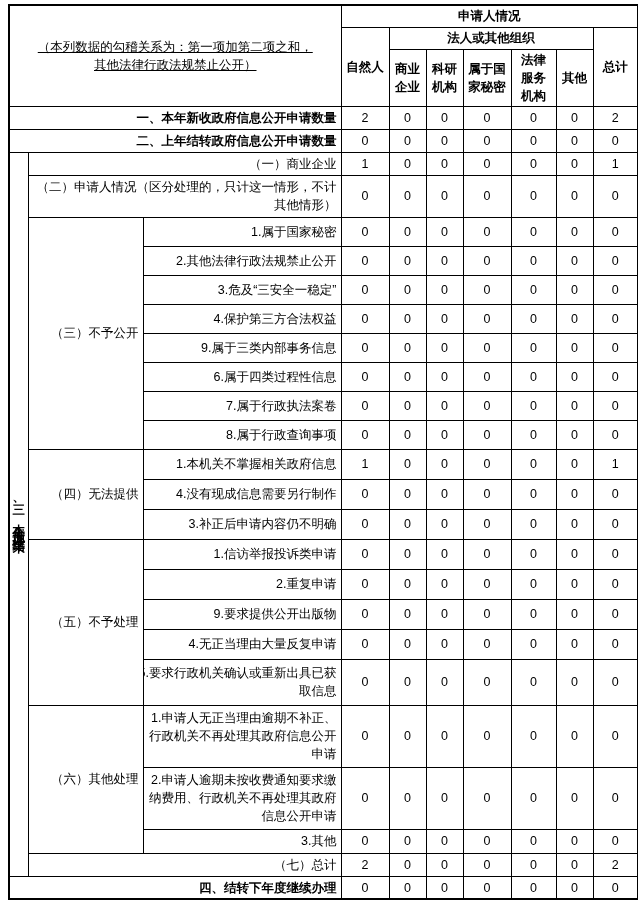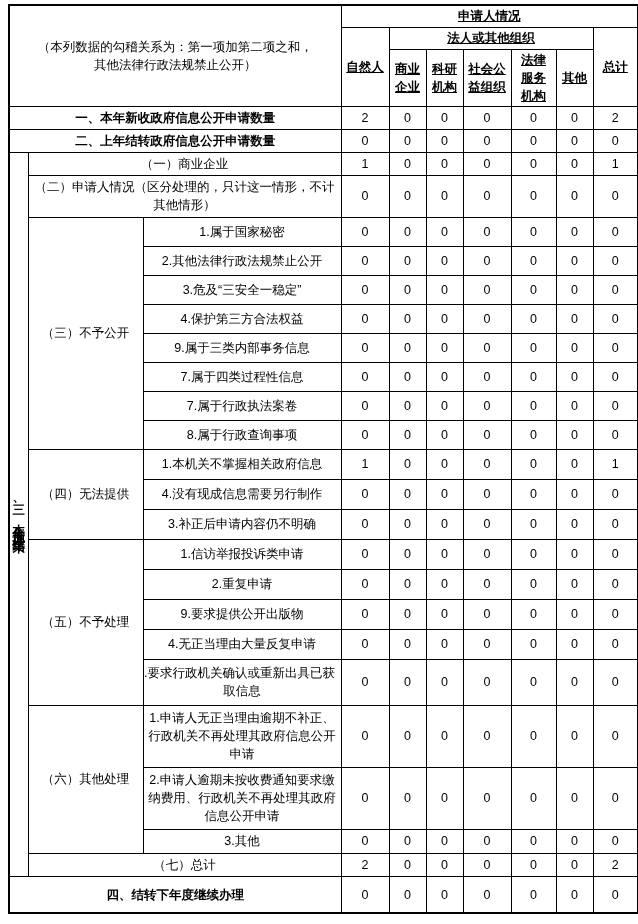--- a/index.html
+++ b/index.html
@@ -28,30 +28,30 @@
     font-size: 12.5px;
     line-height: 1.45;
     vertical-align: middle;
     overflow: hidden;
     word-break: break-all;
   }
   td.hdr {
     text-align: center;
     font-weight: bold;
     padding: 1px 1px;
-    text-decoration: underline;
   }
   td.note {
     text-align: center;
     font-weight: normal;
     font-family: "Liberation Serif", serif;
     font-size: 13.5px;
-  }
-  td.lbl { text-align: center; }
-  td.grp { text-align: center; padding-left: 4px; }
+    text-decoration: underline;
+  }
+  td.lbl { text-align: right; }
+  td.grp { text-align: right; padding-left: 4px; }
   td.num { text-align: center; padding: 0; font-size: 13px; }
   td.bold { font-weight: bold; }
   td.vert {
     writing-mode: vertical-rl;
     text-orientation: upright;
     text-align: center;
     font-weight: bold;
     letter-spacing: 3px;
     padding: 0;
     font-size: 12.5px;
@@ -85,21 +85,21 @@
     <td class="hdr" colspan="7">申请人情况</td>
   </tr>
   <tr style="height:22px">
     <td class="hdr" rowspan="2">自然人</td>
     <td class="hdr" colspan="5">法人或其他组织</td>
     <td class="hdr" rowspan="2">总计</td>
   </tr>
   <tr style="height:44px">
     <td class="hdr">商业企业</td>
     <td class="hdr">科研机构</td>
-    <td class="hdr">社会公益组织</td>
+    <td class="hdr">属于国家秘密</td>
     <td class="hdr">法律服务机构</td>
     <td class="hdr">其他</td>
   </tr>
 
   <tr style="height:23px">
     <td class="lbl bold" colspan="3">一、本年新收政府信息公开申请数量</td>
     <td class="num">2</td>
           <td class="num">0</td>
           <td class="num">0</td>
           <td class="num">0</td>
@@ -187,21 +187,21 @@
     <td class="lbl">9.属于三类内部事务信息</td>
     <td class="num">0</td>
           <td class="num">0</td>
           <td class="num">0</td>
           <td class="num">0</td>
           <td class="num">0</td>
           <td class="num">0</td>
           <td class="num">0</td>
   </tr>
   <tr style="height:29px">
-    <td class="lbl">7.属于四类过程性信息</td>
+    <td class="lbl">6.属于四类过程性信息</td>
     <td class="num">0</td>
           <td class="num">0</td>
           <td class="num">0</td>
           <td class="num">0</td>
           <td class="num">0</td>
           <td class="num">0</td>
           <td class="num">0</td>
   </tr>
   <tr style="height:29px">
     <td class="lbl">7.属于行政执法案卷</td>
@@ -344,21 +344,21 @@
     <td class="lbl" colspan="2">（七）总计</td>
     <td class="num">2</td>
           <td class="num">0</td>
           <td class="num">0</td>
           <td class="num">0</td>
           <td class="num">0</td>
           <td class="num">0</td>
           <td class="num">2</td>
   </tr>
 
-  <tr style="height:37px">
+  <tr style="height:23px">
     <td class="lbl bold" colspan="3">四、结转下年度继续办理</td>
     <td class="num">0</td>
           <td class="num">0</td>
           <td class="num">0</td>
           <td class="num">0</td>
           <td class="num">0</td>
           <td class="num">0</td>
           <td class="num">0</td>
   </tr>
 </tbody>

